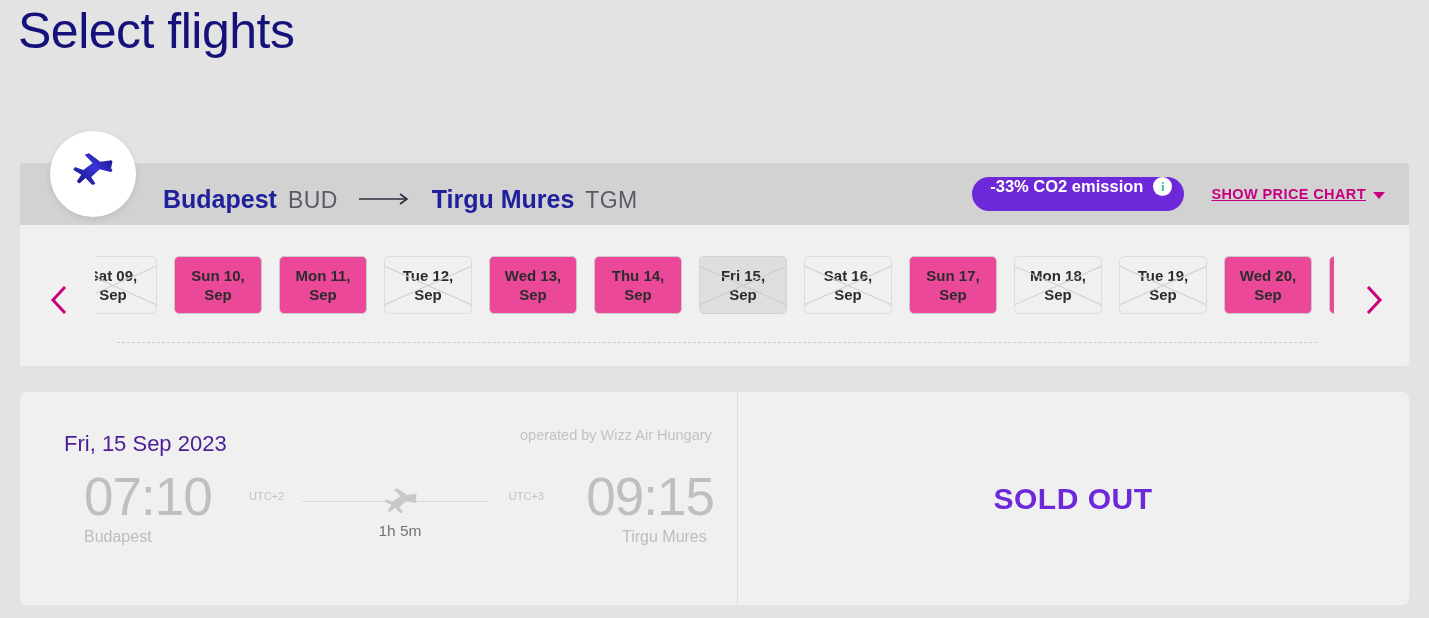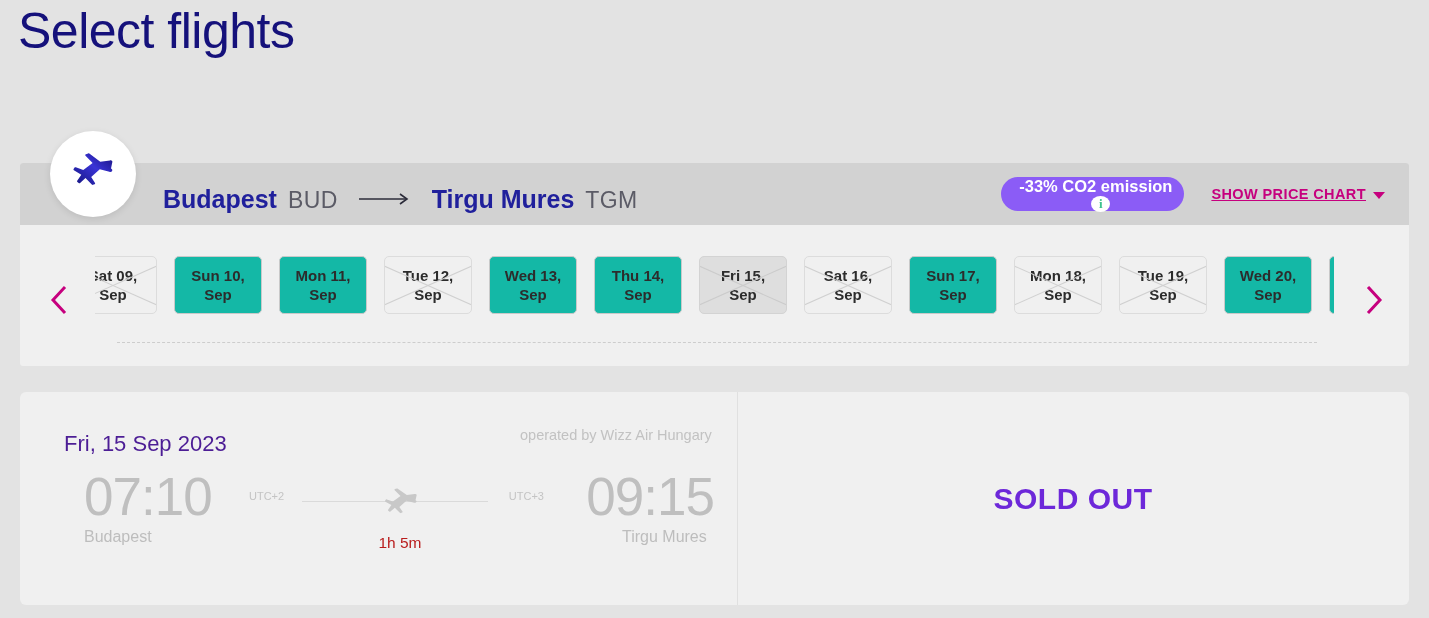--- a/index.html
+++ b/index.html
@@ -81,30 +81,28 @@
   .route-arrow svg { display: block; }
 
   .route-right {
     margin-left: auto;
     display: flex;
     align-items: center;
     padding-right: 24px;
   }
   .co2-badge {
     display: flex;
-    align-items: center;
-    background: #8b5cf6;
+    background: #6d28d9;
     color: #ffffff;
     border-radius: 18px;
     height: 34px;
     padding: 0 12px 0 18px;
     font-size: 16.5px;
     font-weight: 700;
     white-space: nowrap;
-    flex-direction: column;
   }
   .info-icon {
     display: inline-flex;
     align-items: center;
     justify-content: center;
     width: 19px;
     height: 19px;
     border-radius: 50%;
     background: #ffffff;
     color: #3ec28f;
@@ -188,21 +186,21 @@
     display: flex;
     gap: 0;
     height: 100%;
     align-items: center;
   }
   .date-tile {
     position: relative;
     width: 88px;
     height: 58px;
     margin-right: 17px;
-    background: #14b8a6;
+    background: #ec4899;
     border: 1px solid #c9c9c9;
     border-radius: 5px;
     display: flex;
     flex-direction: column;
     align-items: center;
     justify-content: center;
     font-size: 15px;
     font-weight: 700;
     color: #2c2c2c;
     line-height: 19px;
@@ -322,24 +320,24 @@
   .path-plane {
     position: absolute;
     left: 50%;
     top: 30px;
     transform: translateX(-50%);
   }
   .path-plane svg { display: block; }
   .duration {
     position: absolute;
     left: 50%;
-    top: 78px;
+    top: 66px;
     transform: translateX(-50%);
     font-size: 15.5px;
-    color: #b91c1c;
+    color: #737373;
     white-space: nowrap;
   }
 
   .city-from {
     position: absolute;
     left: 64px;
     top: 136px;
     font-size: 16px;
     color: #bdbdbd;
     white-space: nowrap;

